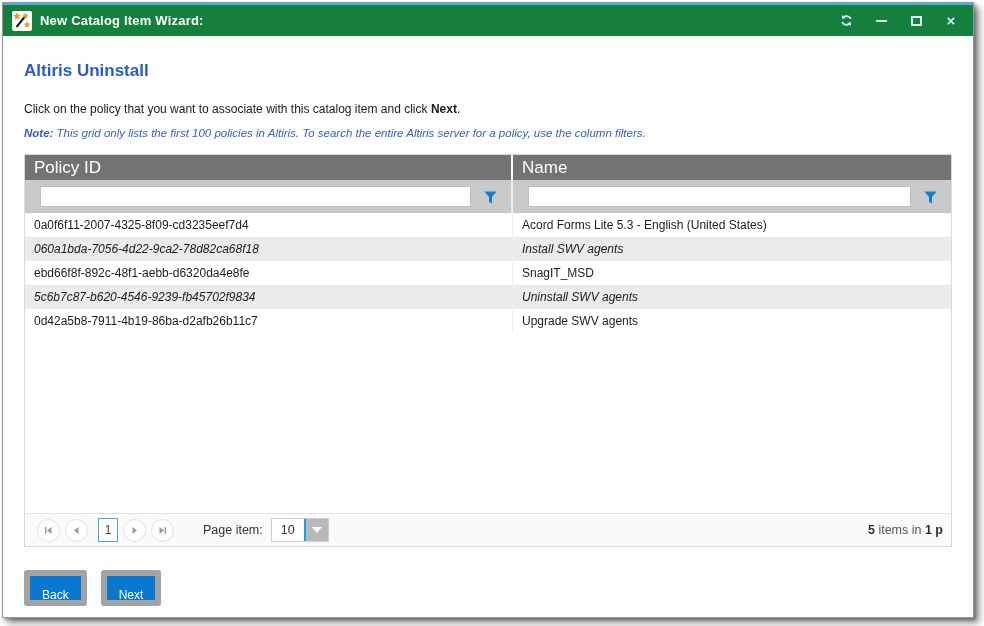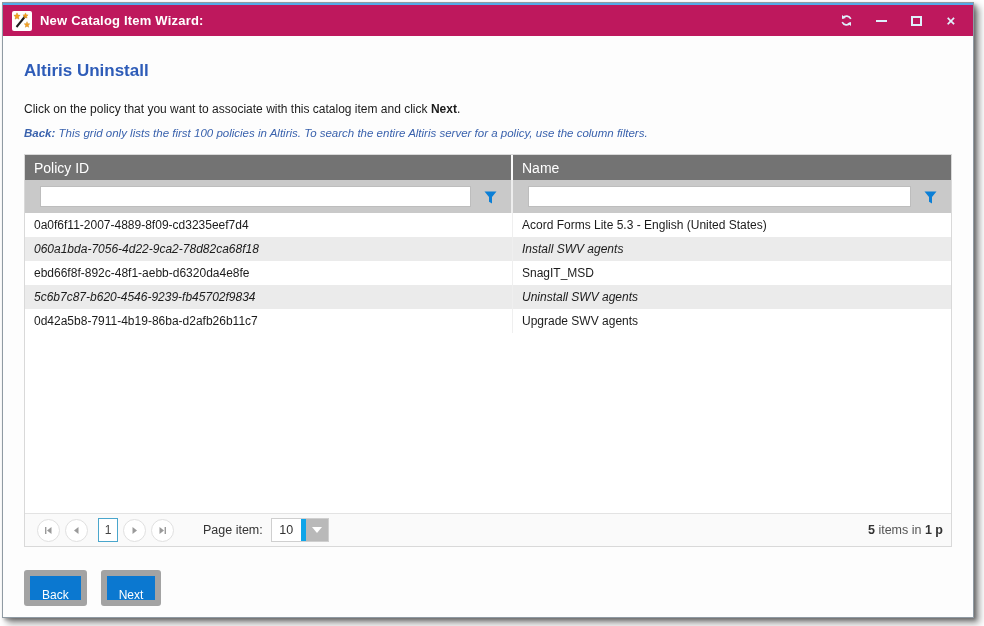--- a/index.html
+++ b/index.html
@@ -16,21 +16,21 @@
     width: 972px; height: 616px;
     background: #fdfdfd;
     border: 1px solid #8f9aa3;
     box-shadow: 5px 5px 7px rgba(0,0,0,0.45), 2px 2px 3px rgba(0,0,0,0.25);
     display: flex;
     flex-direction: column;
   }
   
   .titlebar {
     height: 33px;
-    background: #be185d;
+    background: #15803d;
     border-top: 2px solid #55aae8;
     display: flex;
     align-items: center;
     padding: 0 14px 0 9px;
     flex: none;
   }
   .titlebar .app-icon {
     width: 20px; height: 20px;
     margin-right: 8px;
     flex: none;
@@ -88,21 +88,21 @@
     height: 393px;
     border: 1px solid #d9d9d9;
     background: #ffffff;
     display: flex;
     flex-direction: column;
     overflow: hidden;
   }
   .grid-header { display: flex; height: 25px; background: #737373; flex: none; }
   .gh-cell {
     color: #ffffff;
-    font-size: 14px;
+    font-size: 17px;
     display: flex;
     align-items: center;
     padding: 8px 9px;
   }
   .gh-cell.policy { width: 488px; border-right: 2px solid #fbfbfb; }
   .gh-cell.name { flex: 1; }
   .filter-row { display: flex; height: 33px; background: #c9c9c9; flex: none; }
   .filter-cell {
     display: flex; align-items: center;
     padding: 0 14px 0 15px;
@@ -163,21 +163,21 @@
     height: 24px;
     display: flex;
     border: 1px solid #cfcfcf;
     cursor: pointer;
   }
   .page-size-value {
     width: 34px;
     background: #ffffff;
     display: flex; align-items: center; justify-content: center;
     font-size: 12.5px; color: #333;
-    border-right: 5px solid #0ea5e9;
+    border-right: 2px solid #0ea5e9;
   }
   .page-size-arrow {
     width: 22px;
     background: #b9b9b9;
     display: flex; align-items: center; justify-content: center;
   }
   .page-size-arrow i {
     display:block; width: 0; height: 0;
     border-left: 5px solid transparent;
     border-right: 5px solid transparent;
@@ -240,21 +240,21 @@
       <span class="tb-btn close">×</span>
     </span>
   </div>
 
   <div class="content">
 
     <h1 class="page-title">Altiris Uninstall</h1>
 
     <p class="instruction"><span>Click on the policy that you want to associate with this catalog item and click </span><b>Next</b><span>.</span></p>
 
-    <p class="note"><b>Back:</b><span> This grid only lists the first 100 policies in Altiris. To search the entire Altiris server for a policy, use the column filters.</span></p>
+    <p class="note"><b>Note:</b><span> This grid only lists the first 100 policies in Altiris. To search the entire Altiris server for a policy, use the column filters.</span></p>
 
     <div class="grid">
 
       <div class="grid-header">
         <div class="gh-cell policy">Policy ID</div>
         <div class="gh-cell name">Name</div>
       </div>
 
       <div class="filter-row">
         <div class="filter-cell policy">
@@ -270,21 +270,21 @@
           <span class="funnel">
             <svg width="13" height="13" viewBox="0 0 13 13">
               <path d="M0.5 0.5 H12.5 L8 6 V12.5 L5 10.8 V6 Z" fill="#0b7fd6"></path>
             </svg>
           </span>
         </div>
       </div>
 
       <div class="grid-rows">
         <div class="grid-row">
-          <div class="gr-cell policy">0a0f6f11-2007-4889-8f09-cd3235eef7d4</div>
+          <div class="gr-cell policy">0a0f6f11-2007-4325-8f09-cd3235eef7d4</div>
           <div class="gr-cell name">Acord Forms Lite 5.3 - English (United States)</div>
         </div>
         <div class="grid-row alt">
           <div class="gr-cell policy">060a1bda-7056-4d22-9ca2-78d82ca68f18</div>
           <div class="gr-cell name">Install SWV agents</div>
         </div>
         <div class="grid-row">
           <div class="gr-cell policy">ebd66f8f-892c-48f1-aebb-d6320da4e8fe</div>
           <div class="gr-cell name">SnagIT_MSD</div>
         </div>

